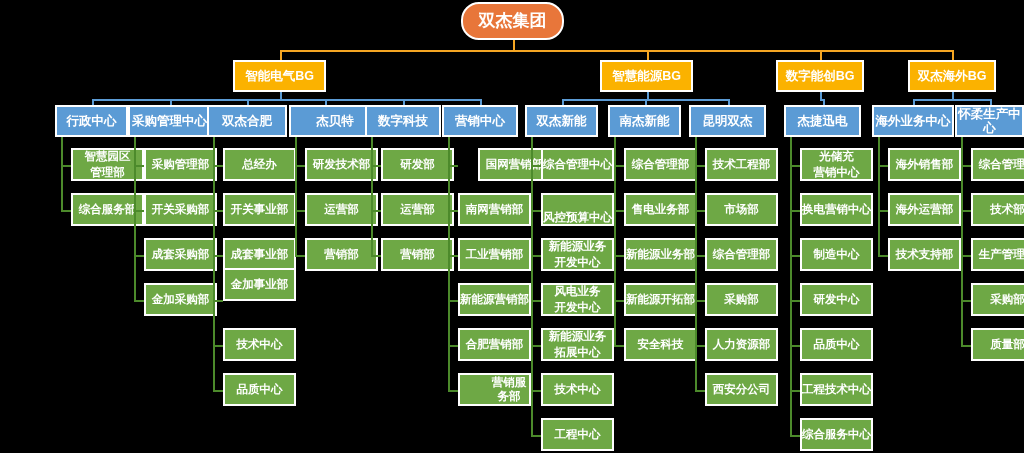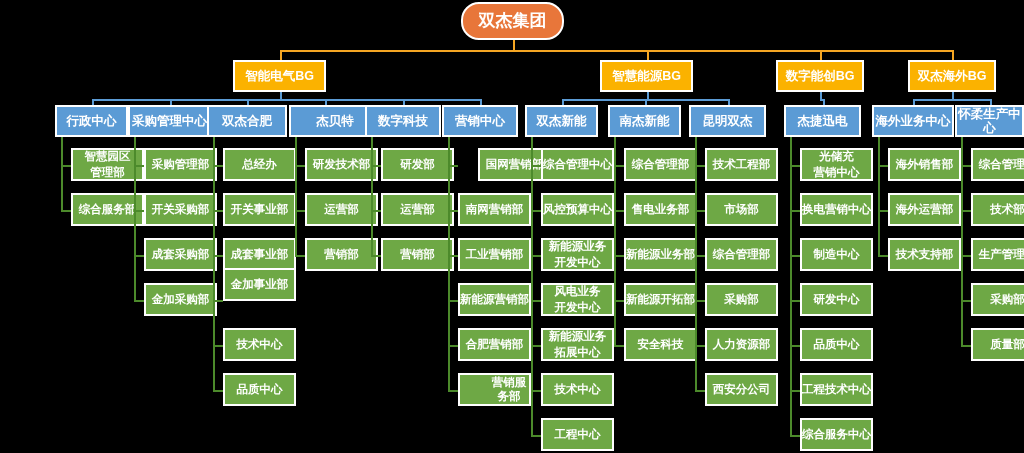--- a/index.html
+++ b/index.html
@@ -191,21 +191,21 @@
     </div>
     <div class="node unit" style="left: 525px; top: 105px; width: 73px; height: 32px;">
       <span>双杰新能</span>
     </div>
     <div class="conn v c-green" style="left: 531px; top: 137px; height: 297.5px;"></div>
     <div class="conn h c-green" style="left: 531px; top: 164.5px; width: 10px;"></div>
     <div class="node leaf" style="left: 541px; top: 148px; width: 73px; height: 33px;">
       <span>综合管理中心</span>
     </div>
     <div class="conn h c-green" style="left: 531px; top: 209.5px; width: 10px;"></div>
-    <div class="node leaf" style="left: 541px; top: 193px; width: 73px; height: 33px;">
+    <div class="node leaf" style="left: 541px; top: 193px; width: 73px; height: 33px; align-items: flex-end;">
       <span>风控预算中心</span>
     </div>
     <div class="conn h c-green" style="left: 531px; top: 254.5px; width: 10px;"></div>
     <div class="node leaf two" style="left: 541px; top: 238px; width: 73px; height: 33px;">
       <span>新能源业务<br>开发中心</span>
     </div>
     <div class="conn h c-green" style="left: 531px; top: 299.5px; width: 10px;"></div>
     <div class="node leaf two" style="left: 541px; top: 283px; width: 73px; height: 33px;">
       <span>风电业务<br>开发中心</span>
     </div>

